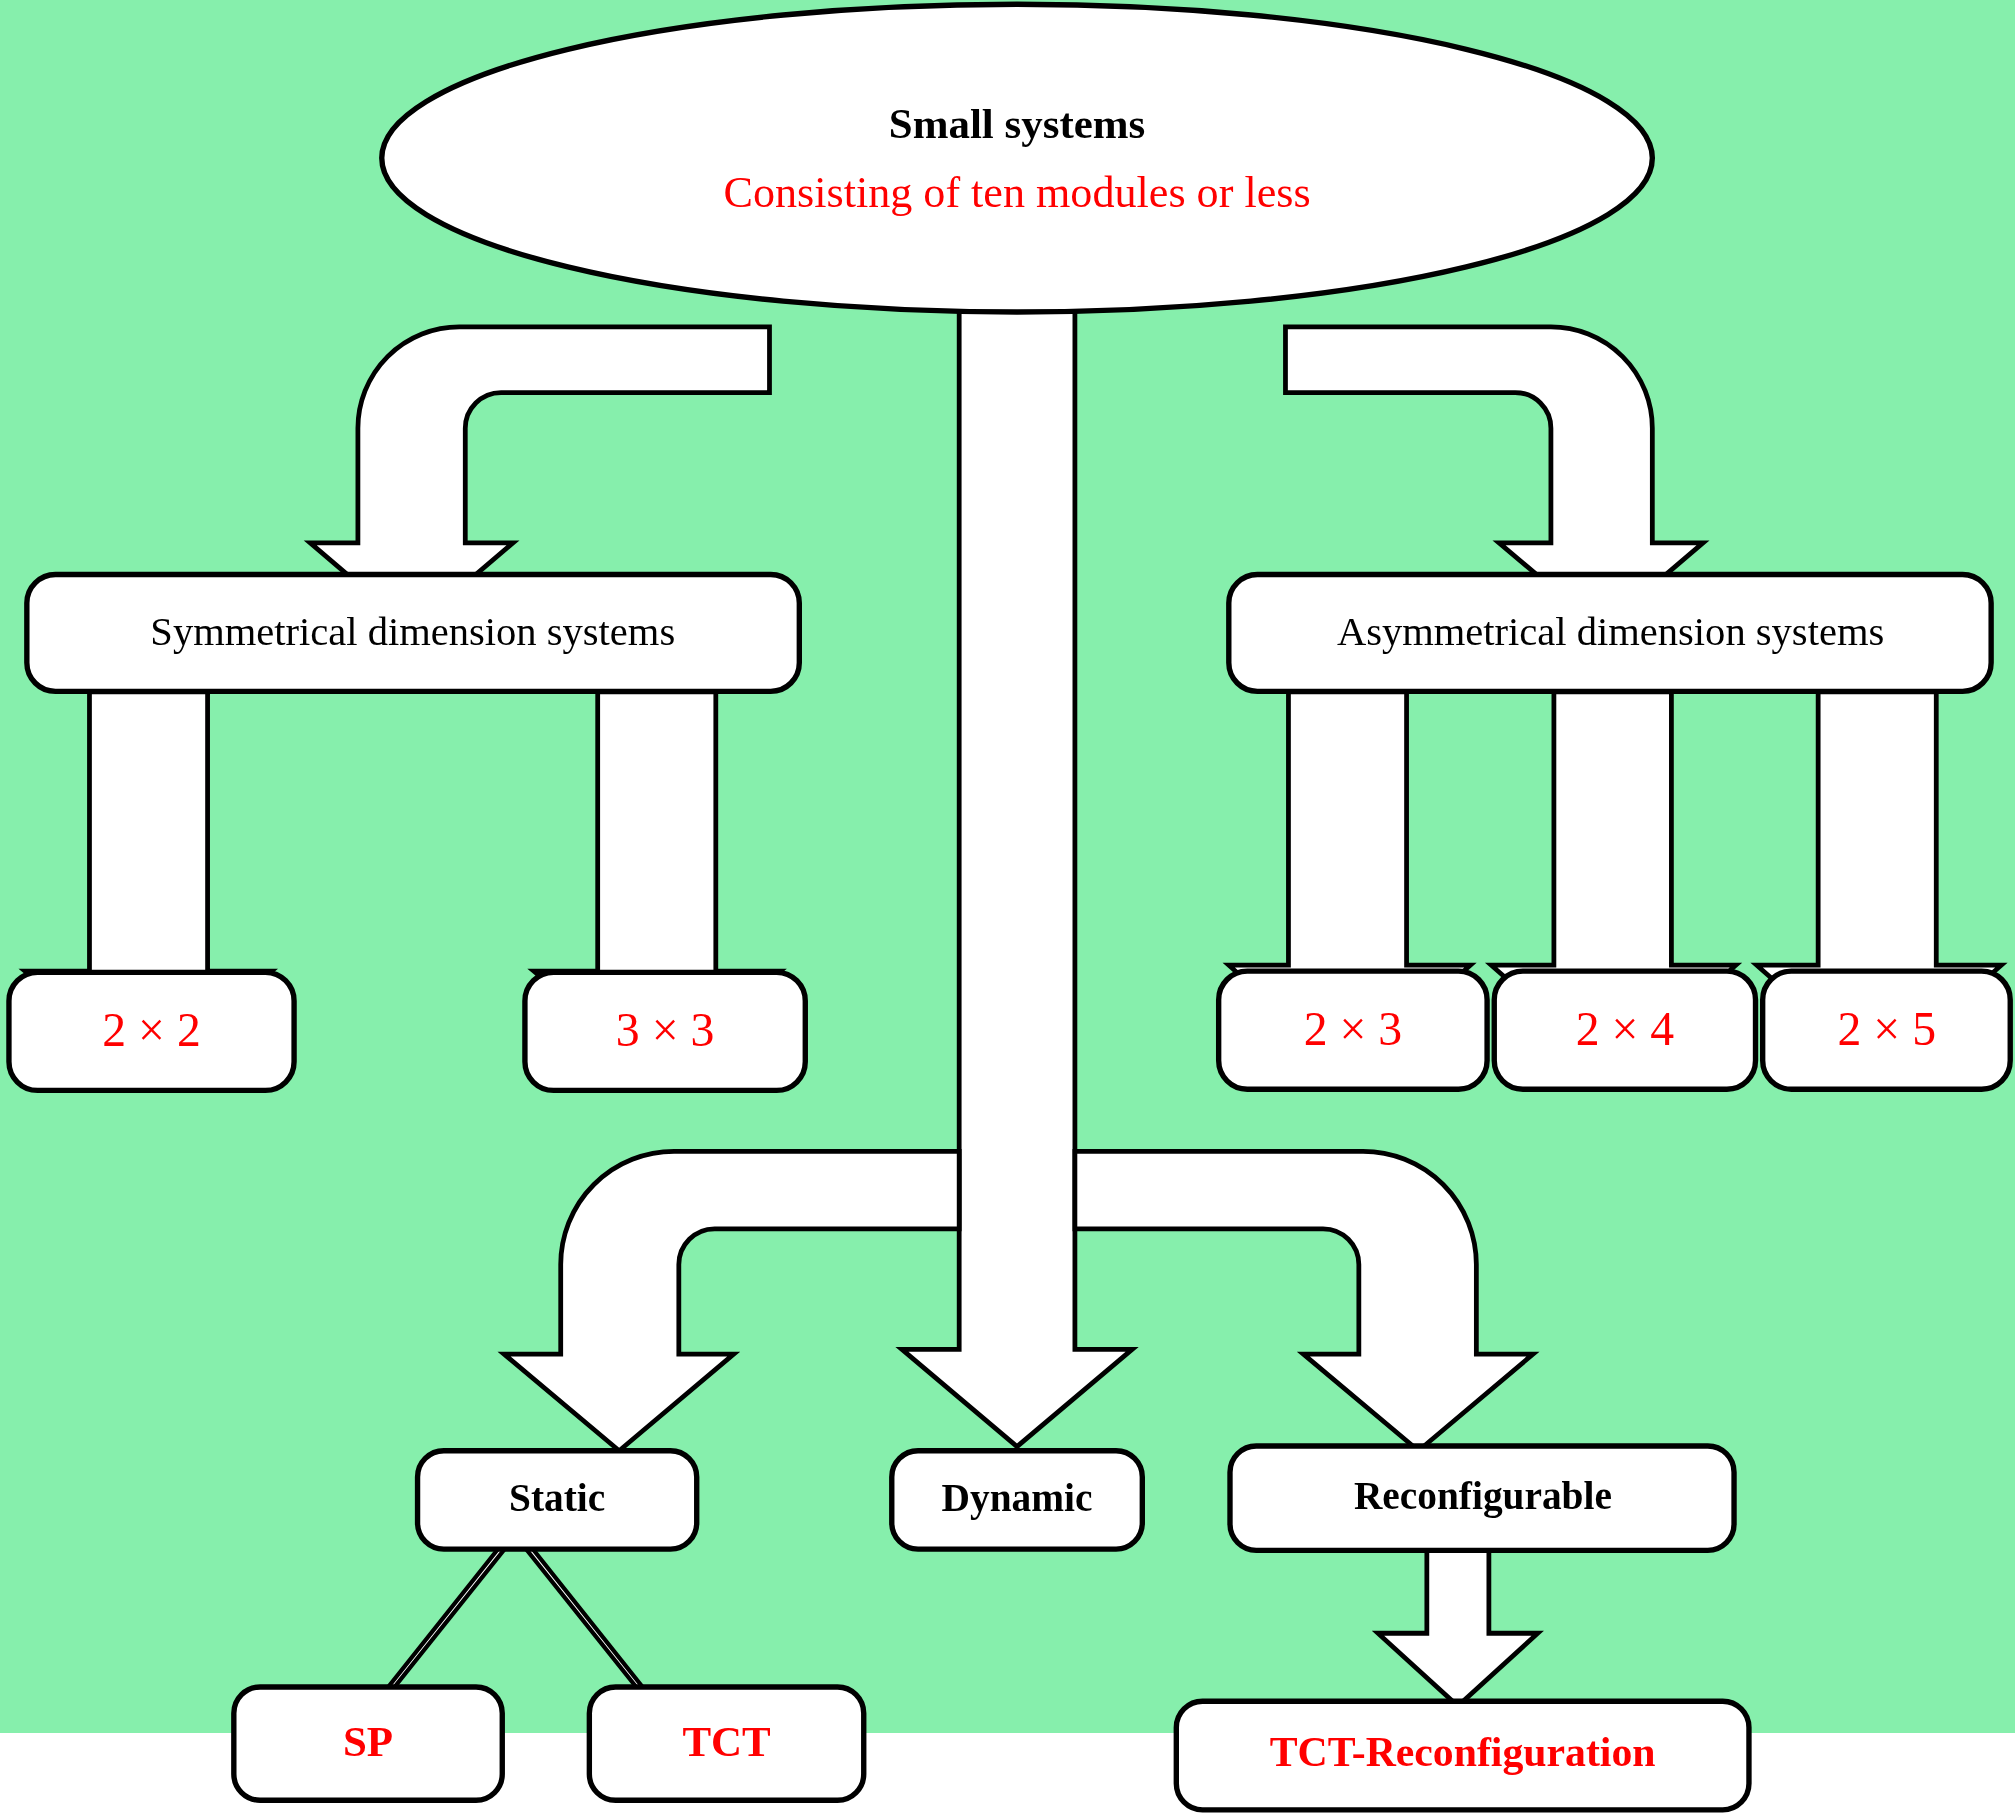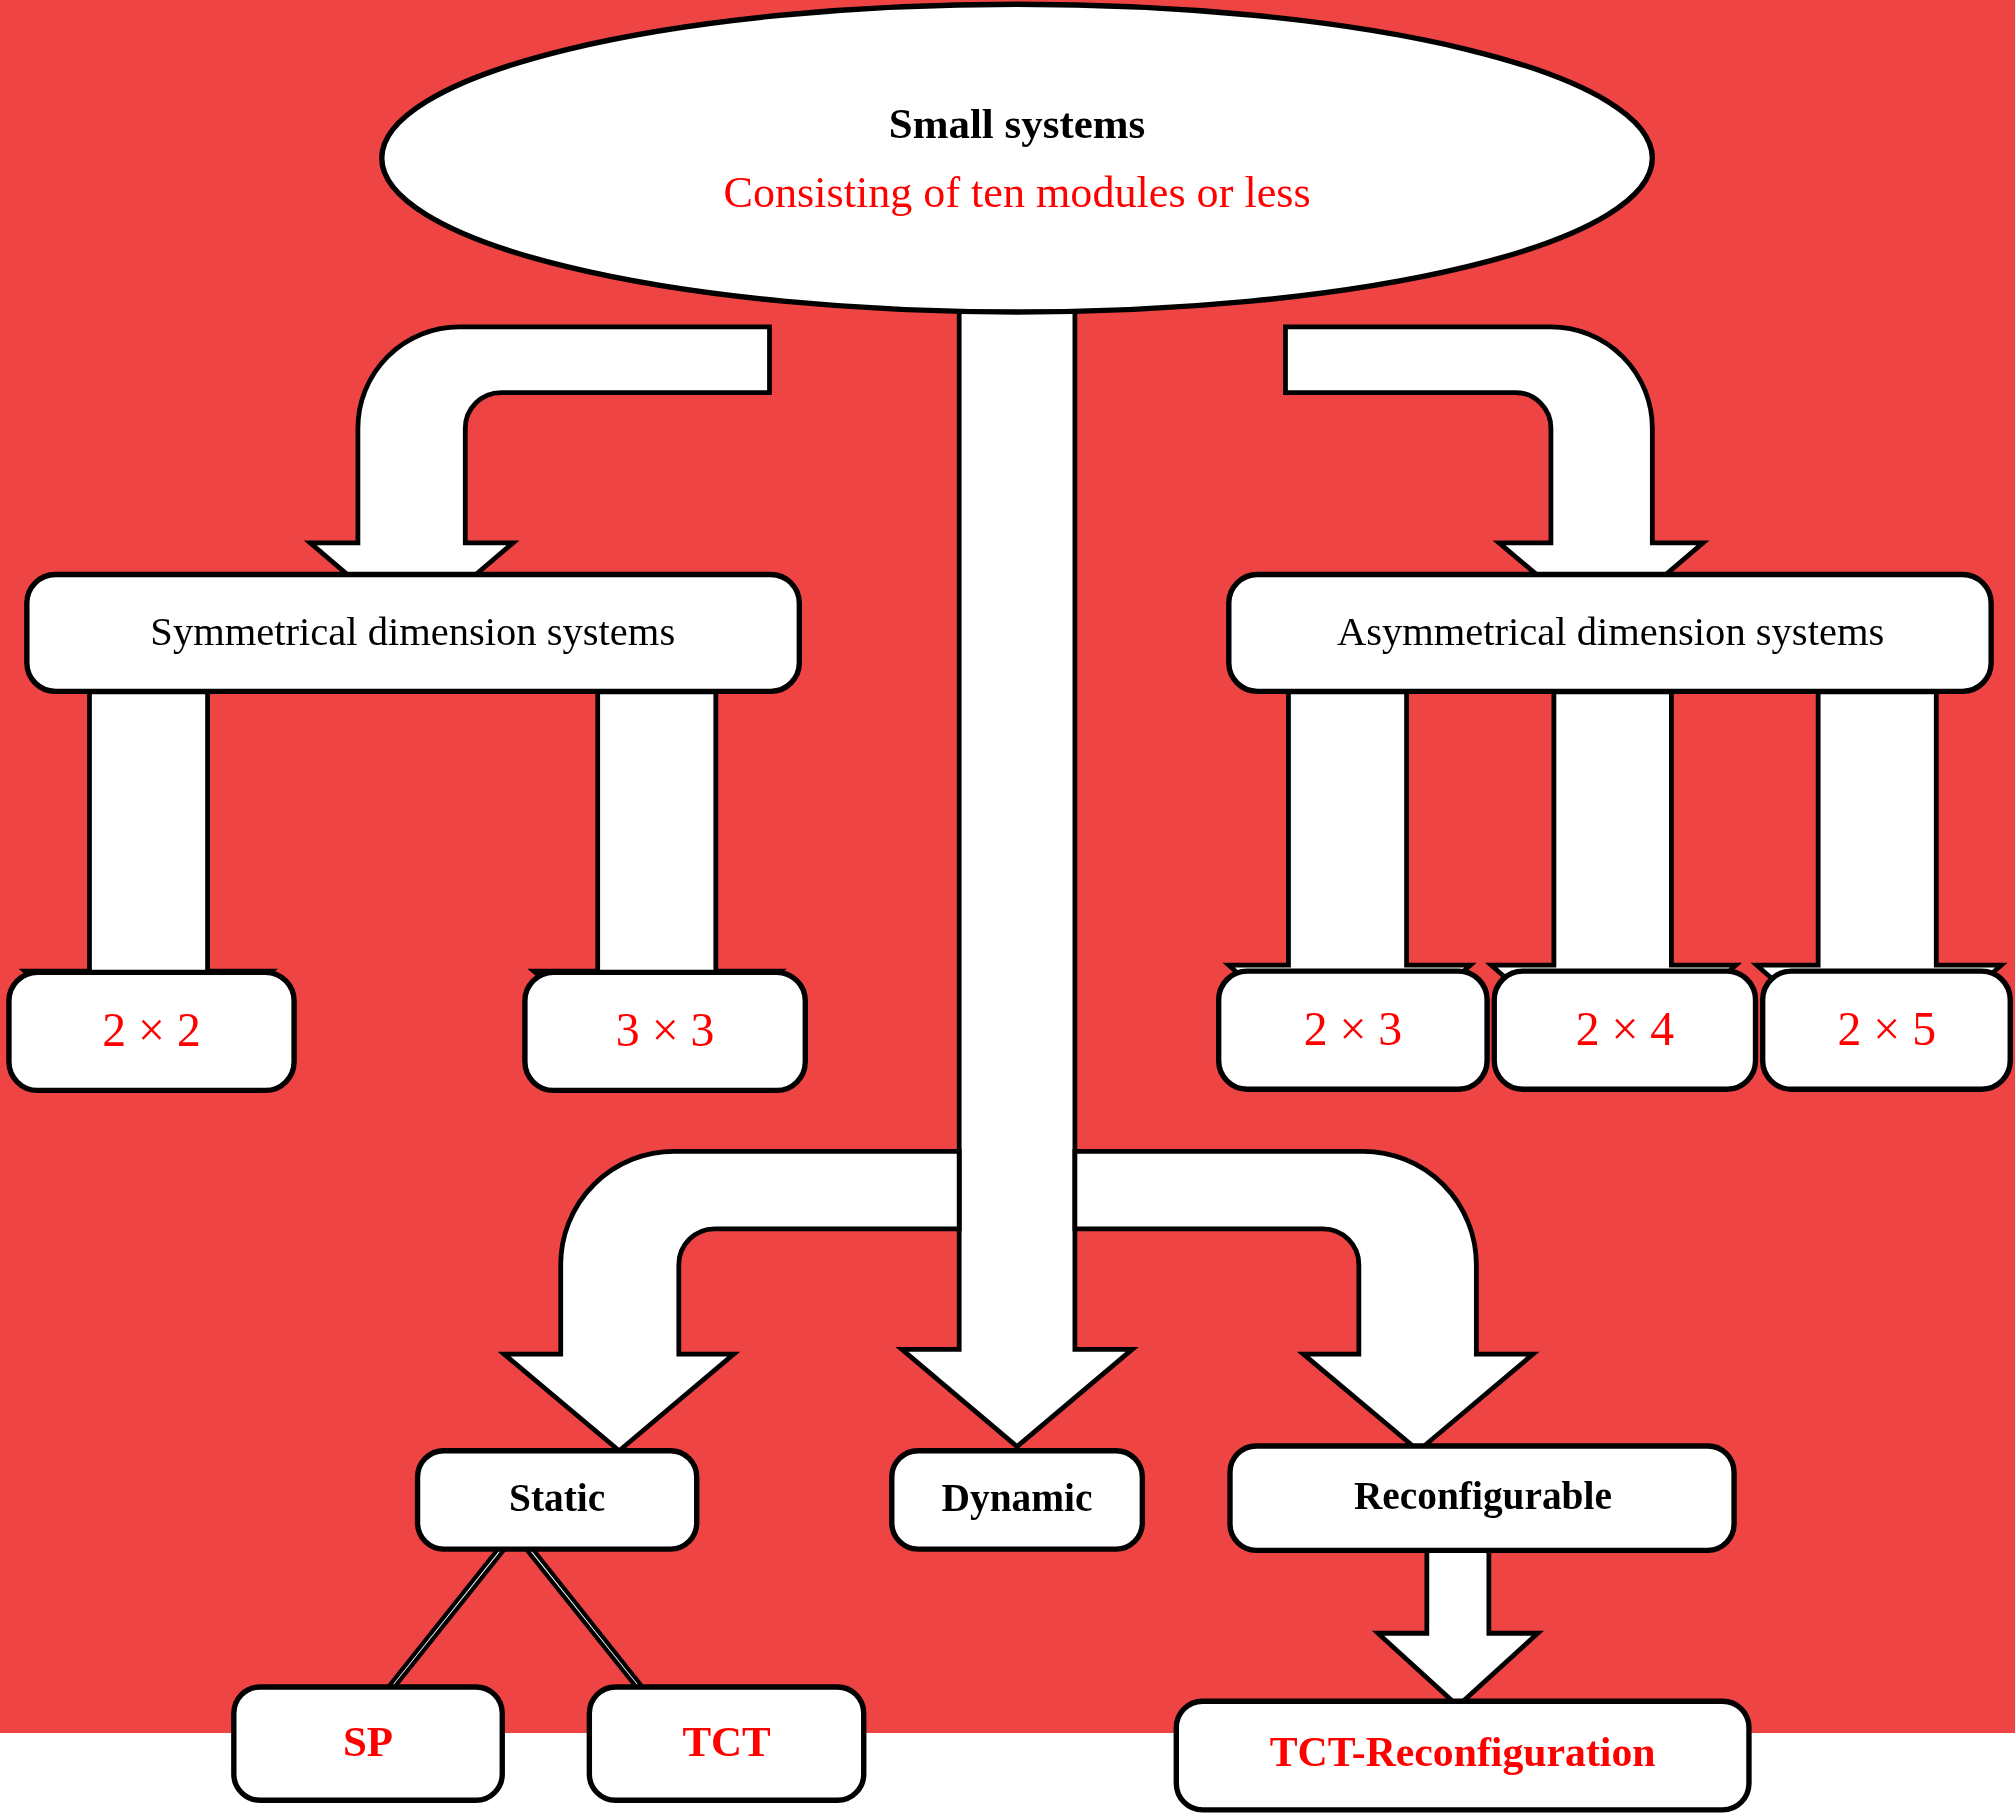--- a/index.html
+++ b/index.html
@@ -10,21 +10,21 @@
   body {
     width: 2015px;
     height: 1817px;
     overflow: hidden;
     font-family: "Liberation Serif", "DejaVu Serif", serif;
   }
   #diagram-root {
     position: relative;
     width: 2015px;
     height: 1733px;
-    background: #ef4444;
+    background: #86efac;
   }
   svg#flow {
     display: block;
     width: 2015px;
     height: 1817px;
   }
   .shape-outline {
     fill: #ffffff;
     stroke: #000000;
     stroke-width: 9;

